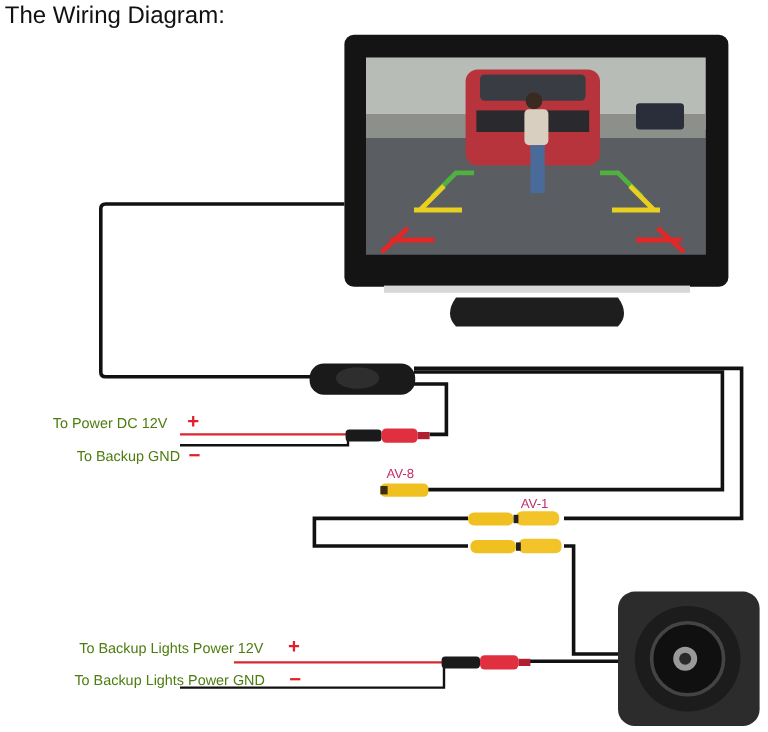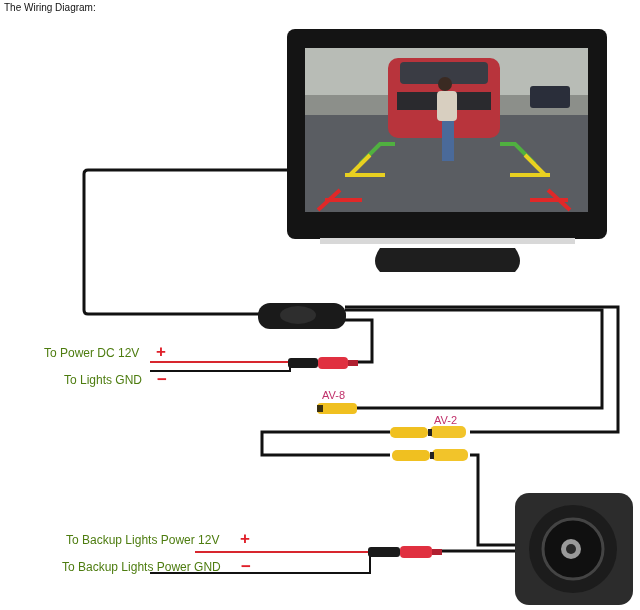--- a/index.html
+++ b/index.html
@@ -1,17 +1,17 @@
 <!DOCTYPE html>
 <html><head>
 <meta charset="utf-8">
 <style>
   html, body { margin: 0; padding: 0; background: #ffffff; }
   body { width: 640px; height: 610px; position: relative; overflow: hidden; font-family: "Liberation Sans", sans-serif; }
-  .title { position: absolute; left: 4px; top: 2px; font-size: 10px; color: #111; }
+  .title { position: absolute; left: 4px; top: 2px; font-size: 20px; color: #111; }
   .label { position: absolute; font-size: 12px; color: #4d7c0f; white-space: nowrap; }
   .sign { position: absolute; font-weight: bold; color: #e0202a; font-size: 17px; line-height: 1; }
   .avlabel { position: absolute; font-size: 11px; color: #c0306a; }
   svg.wires { position: absolute; left: 0; top: 0; }
 </style>
 </head>
 <body>
 
 <div class="title">The Wiring Diagram:</div>
 
@@ -106,22 +106,22 @@
     <rect x="515" y="493" width="118" height="112" rx="14" fill="#2c2c2c"></rect>
     <circle cx="573" cy="549" r="44" fill="#1c1c1c"></circle>
     <circle cx="573" cy="549" r="30" fill="#101010" stroke="#444" stroke-width="3"></circle>
     <circle cx="571" cy="549" r="10" fill="#9a9a9a"></circle>
     <circle cx="571" cy="549" r="5" fill="#2a2a2a"></circle>
   </g>
 </svg>
 
 <div class="label" style="left:44px; top:346px;">To Power DC 12V</div>
 <div class="sign" style="left:156px; top:343px;">+</div>
-<div class="label" style="left:64px; top:373px;">To Lights GND</div>
+<div class="label" style="left:64px; top:373px;">To Backup GND</div>
 <div class="sign" style="left:157px; top:371px;">−</div>
 
 <div class="avlabel" style="left:322px; top:389px;">AV-8</div>
-<div class="avlabel" style="left:434px; top:414px;">AV-2</div>
+<div class="avlabel" style="left:434px; top:414px;">AV-1</div>
 
 <div class="label" style="left:66px; top:533px;text-align:right;">To Backup Lights Power 12V</div>
 <div class="sign" style="left:240px; top:530px;">+</div>
 <div class="label" style="left:62px; top:560px;">To Backup Lights Power GND</div>
 <div class="sign" style="left:241px; top:558px;">−</div>
 
 </body></html>

